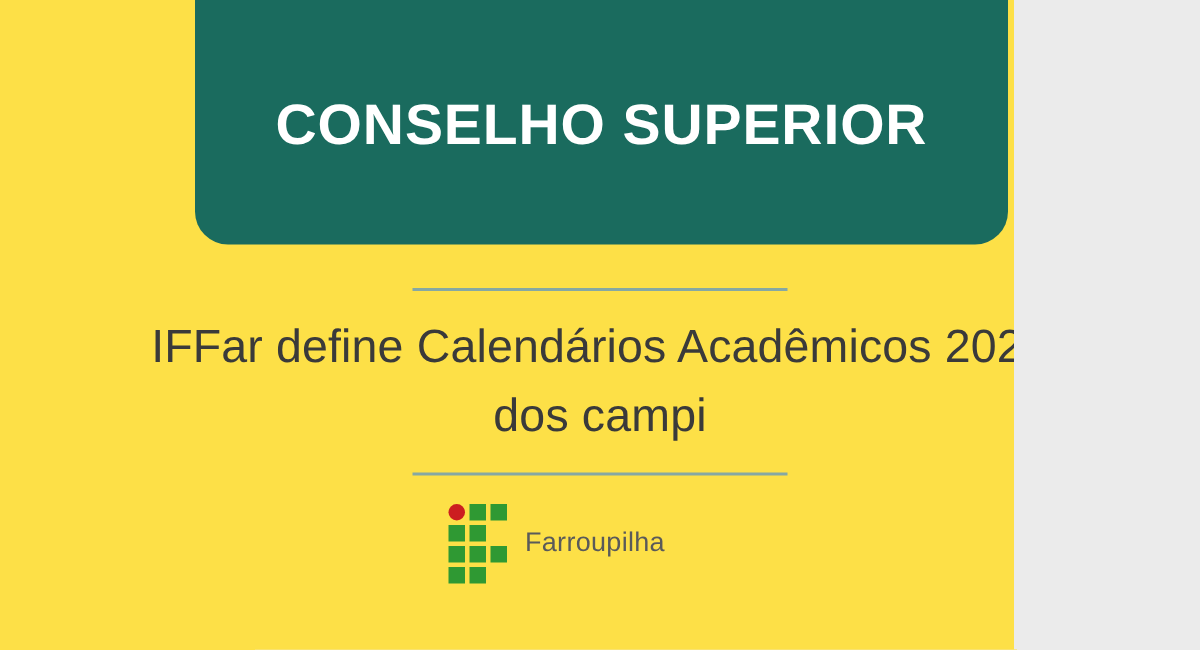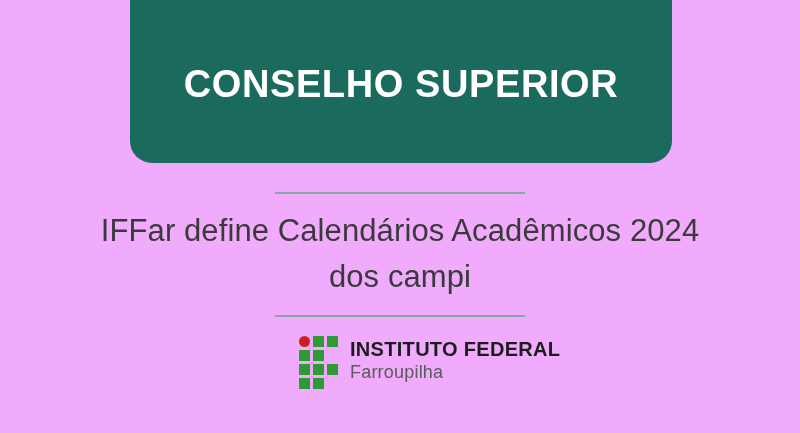--- a/index.html
+++ b/index.html
@@ -10,23 +10,23 @@
   body {
     width: 800px;
     height: 433px;
     background: #ebebeb;
     font-family: "Liberation Sans", sans-serif;
     overflow: hidden;
   }
 
   #page {
     position: relative;
-    width: 800px;
+    width: 676px;
     height: 433px;
-    background: #f0abfc;
+    background: #fde047;
     overflow: hidden;
   }
 
   
   .banner {
     position: absolute;
     left: 130px;
     top: -6px;
     width: 542px;
     height: 169px;
@@ -150,18 +150,17 @@
         <div class="logo-cell" style="left: 28px; top: 0px; background: rgb(47, 153, 51);"></div>
         <div class="logo-cell" style="left: 0px; top: 14px; background: rgb(47, 153, 51);"></div>
         <div class="logo-cell" style="left: 14px; top: 14px; background: rgb(47, 153, 51);"></div>
         <div class="logo-cell" style="left: 0px; top: 28px; background: rgb(47, 153, 51);"></div>
         <div class="logo-cell" style="left: 14px; top: 28px; background: rgb(47, 153, 51);"></div>
         <div class="logo-cell" style="left: 28px; top: 28px; background: rgb(47, 153, 51);"></div>
         <div class="logo-cell" style="left: 0px; top: 42px; background: rgb(47, 153, 51);"></div>
         <div class="logo-cell" style="left: 14px; top: 42px; background: rgb(47, 153, 51);"></div>
       </div>
     <div class="logo-text">
-      <div class="logo-text-main">INSTITUTO FEDERAL</div>
       <div class="logo-text-sub">Farroupilha</div>
     </div>
   </div>
 
 </div>
 
 </body></html>

